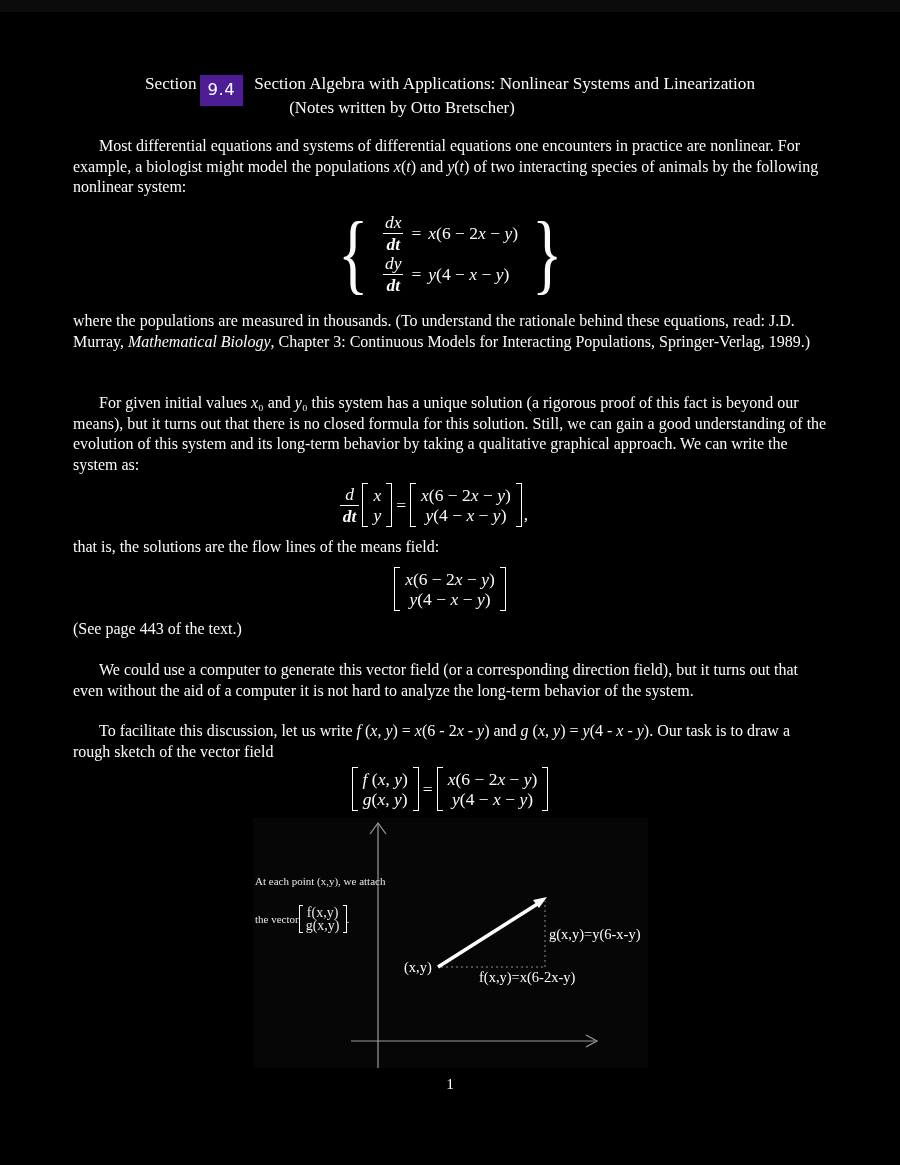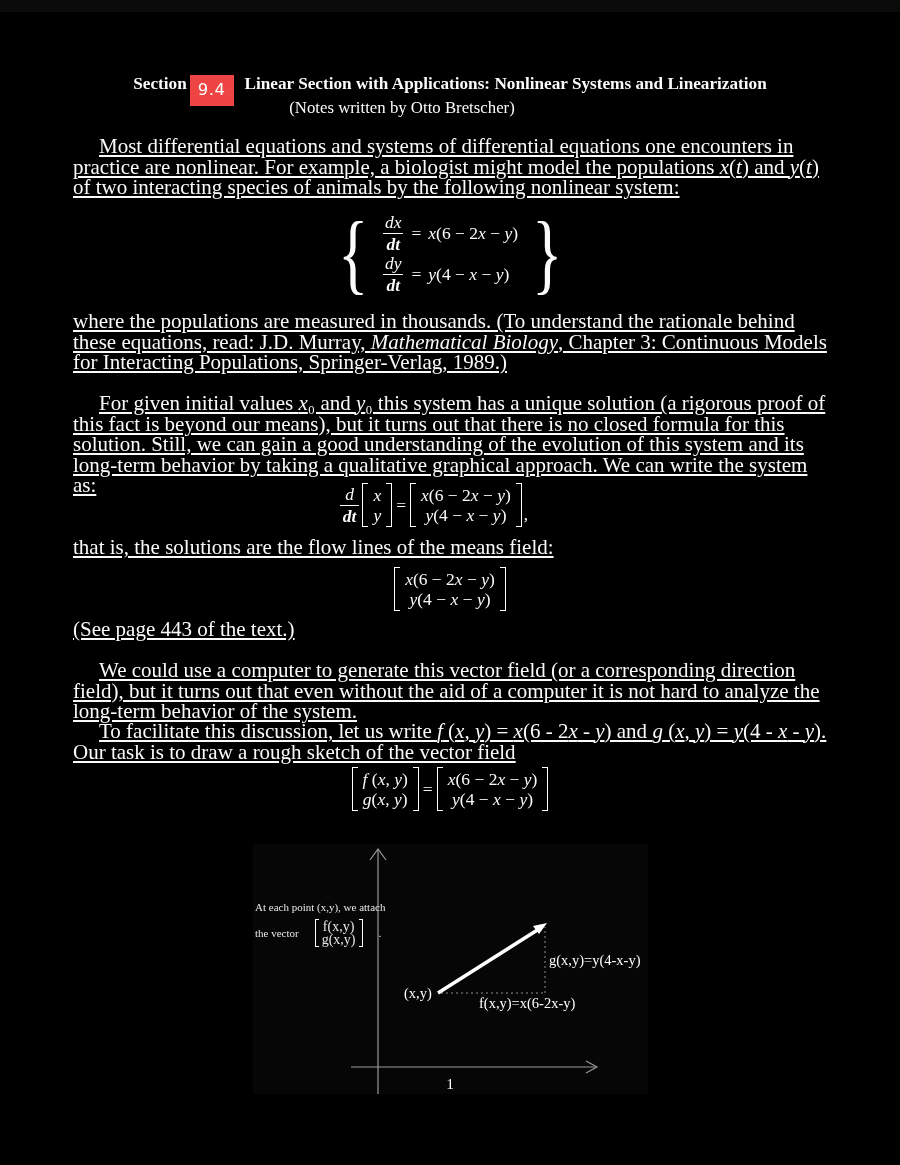--- a/index.html
+++ b/index.html
@@ -7,28 +7,28 @@
   body {
     width:900px; height:1165px; position:relative; overflow:hidden;
     font-family:"Liberation Serif","DejaVu Serif",serif;
     color:#fbfbfb;
   }
   .top-strip { position:absolute; top:0; left:0; width:900px; height:12px; background:#0b0b0b; }
 
   
   .title-line { position:absolute; top:72px; left:0; width:900px; text-align:center;
     font-size:17.2px; line-height:24px; }
-  .title-bold { font-weight:bold; }
-  .section-box { display:inline-block; background:#ef4444; color:#fff;
+  .title-bold { font-weight:normal; }
+  .section-box { display:inline-block; background:#4c1d95; color:#fff;
     font-family:"DejaVu Sans","Liberation Sans",sans-serif; font-size:16.5px;
     padding:3px 8px 4px 8px; margin:0 11px 0 3px; vertical-align:-6px; letter-spacing:0.5px;text-align:center; }
   .subtitle { position:absolute; top:98px; left:0; width:804px; text-align:center; font-size:16.8px; }
 
   
-  .para { position:absolute; left:73px; width:756px; font-size:21px; line-height:20.6px;text-decoration:underline; }
+  .para { position:absolute; left:73px; width:756px; font-size:16px; line-height:20.6px; }
   .indent { text-indent:26px; }
 
   
   .display-eq { position:absolute; left:0; width:900px; display:flex;
     justify-content:center; align-items:center; font-size:17.5px; }
   .display-eq i, .para i { font-style:italic; }
   .frac { display:inline-flex; flex-direction:column; align-items:center; }
   .frac .num { padding:0 3px 1px 3px; line-height:19px; }
   .frac .den { border-top:1.6px solid #fff; padding:1px 3px 0 3px; line-height:19px;font-weight:bold; }
   .sys-rows { display:flex; flex-direction:column; margin:0 8px; }
@@ -37,40 +37,40 @@
   .bmatrix { display:inline-flex; align-items:stretch; }
   .bmatrix .col { display:flex; flex-direction:column; align-items:center;
     padding:2px 5px; line-height:20px; }
   .brk { width:6px; }
   .brk.l { border:1.7px solid #fff; border-right:none; }
   .brk.r { border:1.7px solid #fff; border-left:none; }
   .eq-sign { margin:0 4px; }
   .trailing-comma { align-self:flex-end; margin:0 0 5px 2px; }
 
   
-  .diagram { position:absolute; left:253px; top:844px; width:395px; height:250px; background:#060606; }
+  .diagram { position:absolute; left:253px; top:818px; width:395px; height:250px; background:#060606; }
   .diagram svg { position:absolute; left:0; top:0; }
   .dg-caption { position:absolute; left:2px; top:56px; font-size:11px; color:#e8e8e8; line-height:14px; }
-  .dg-caption .line2 { display:flex; align-items:center; gap:16px; margin-top:5px; }
+  .dg-caption .line2 { display:flex; align-items:center; gap:0; margin-top:17px; }
   .dg-mat .col { padding:1px 3px; font-size:14px; line-height:13px; }
   .dg-mat .brk { width:4px; }
   .dg-mat .brk.l { border-width:1px; }
   .dg-mat .brk.r { border-width:1px; }
   .dg-label { position:absolute; font-size:14.5px; color:#fff; white-space:nowrap; }
 
   
   .footer { position:absolute; top:1075px; left:0; width:900px; text-align:center; font-size:15.5px; }
 </style>
 </head>
 <body>
 
 <div class="top-strip"></div>
 
 <div class="title-line">
-  <span class="title-bold">Section</span><span class="section-box">9.4</span><span class="title-bold">Linear Section with Applications: Nonlinear Systems and Linearization</span>
+  <span class="title-bold">Section</span><span class="section-box">9.4</span><span class="title-bold">Section Algebra with Applications: Nonlinear Systems and Linearization</span>
 </div>
 <div class="subtitle">(Notes written by Otto Bretscher)</div>
 
 <p class="para indent" style="top:136px">Most differential equations and systems of differential equations one encounters in practice are nonlinear. For example, a biologist might model the populations <i>x</i>(<i>t</i>) and <i>y</i>(<i>t</i>) of two interacting species of animals by the following nonlinear system:</p>
 
 <div class="display-eq" style="top:204px; height:100px">
   <span class="big-brace">{</span>
   <div class="sys-rows">
     <div class="sys-row">
       <span class="frac">
@@ -181,16 +181,16 @@
           <span>f(x,y)</span>
           <span>g(x,y)</span>
         </span>
         <span class="brk r"></span>
       </span>
       <span>.</span>
     </div>
   </div>
   <div class="dg-label" style="left:151px; top:141px">(x,y)</div>
   <div class="dg-label" style="left:226px; top:151px">f(x,y)=x(6-2x-y)</div>
-  <div class="dg-label" style="left:296px; top:108px">g(x,y)=y(4-x-y)</div>
+  <div class="dg-label" style="left:296px; top:108px">g(x,y)=y(6-x-y)</div>
 </div>
 
 <div class="footer">1</div>
 
 </body></html>

